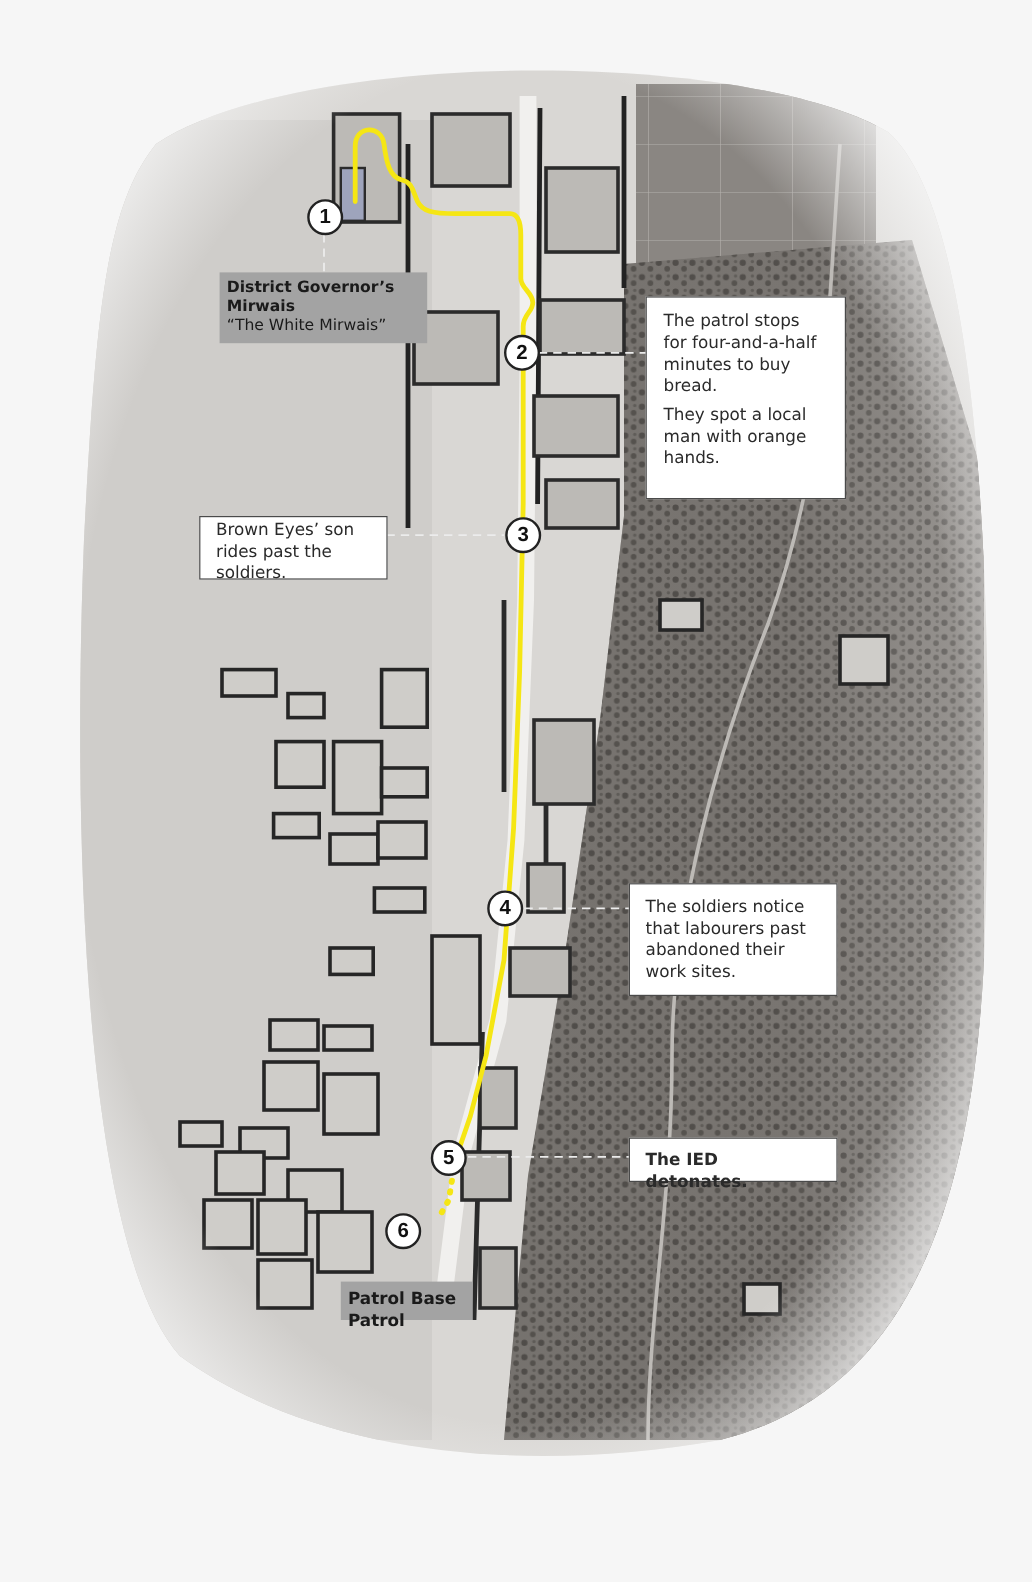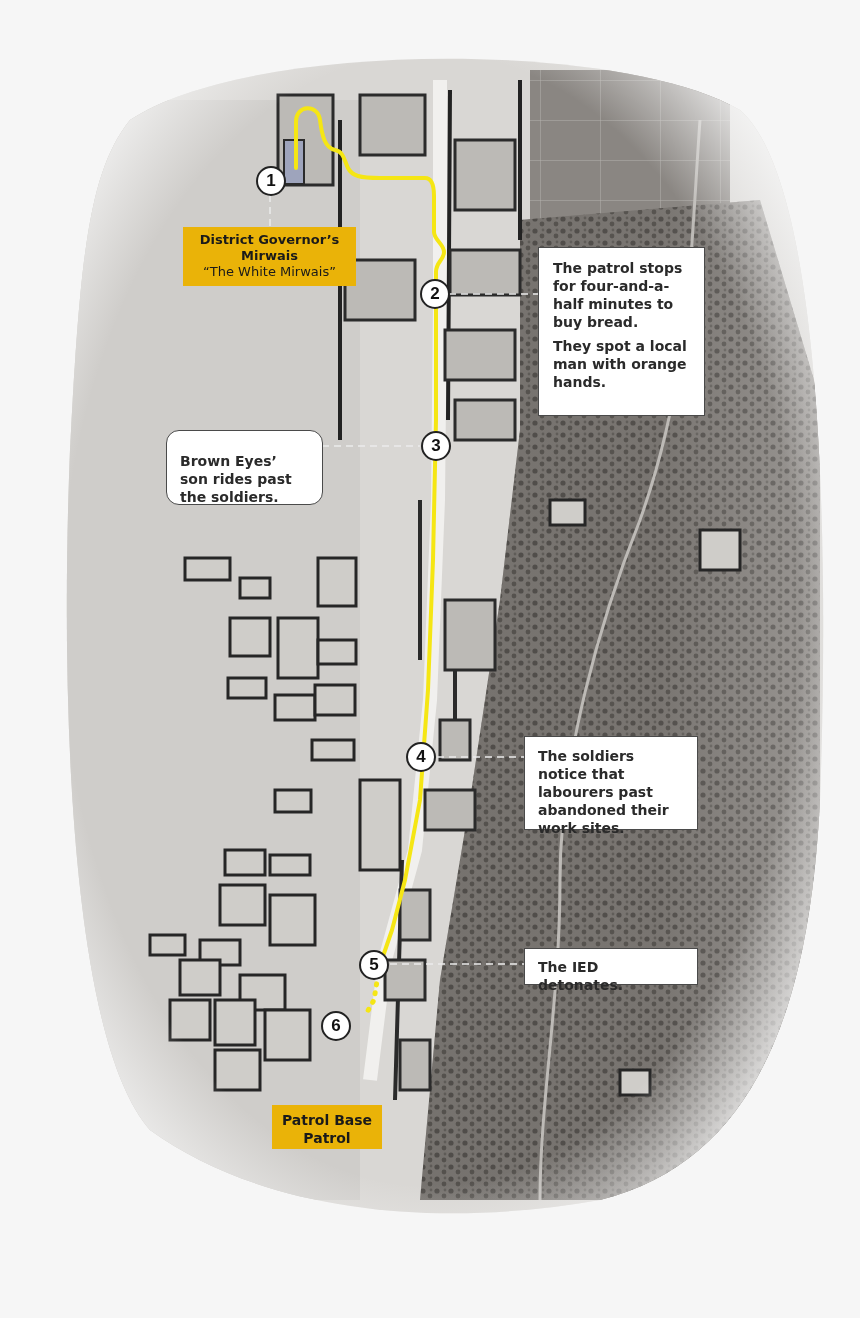--- a/index.html
+++ b/index.html
@@ -1,23 +1,23 @@
 <!DOCTYPE html>
 <html><head>
 <meta charset="utf-8">
 <style>
   html, body { margin:0; padding:0; }
   body { width:860px; height:1318px; background:#f6f6f6; position:relative; overflow:hidden;
          font-family:"DejaVu Sans", sans-serif; }
   #map { position:absolute; left:0; top:0; width:860px; height:1318px; }
   .callout { position:absolute; background:#ffffff; border:1.5px solid #4a4a4a; color:#2a2a2a;
-             font-size:14px; font-weight:bold; line-height:18px; box-sizing:border-box; padding:10px 14px; }
+             font-size:14px; font-weight:normal; line-height:18px; box-sizing:border-box; padding:10px 14px; }
   .callout p { margin:0; }
   .callout p + p { margin-top:6px; }
-  .label-yellow { position:absolute; background:#eab308; color:#1a1a1a; text-align:center;
+  .label-yellow { position:absolute; background:#a3a3a3; color:#1a1a1a; text-align:left;
                   font-size:13px; line-height:16px; box-sizing:border-box; padding:5px 6px; }
   .label-yellow .strong { font-weight:bold; display:block; }
   .label-yellow .sub { display:block; font-weight:normal; }
   .marker { position:absolute; width:30px; height:30px; border-radius:50%; background:#fff;
             border:2px solid #222; box-sizing:border-box; text-align:center; line-height:26px;
             font-size:17px; font-weight:bold; color:#111; font-family:"Liberation Sans", sans-serif; }
 </style>
 </head>
 <body>
 
@@ -130,38 +130,38 @@
     <line x1="270" y1="195" x2="270" y2="230"></line>
   </g>
 </svg>
 
 <div class="label-yellow" style="left:183px; top:227px; width:173px; height:59px;">
   <span class="strong">District Governor’s</span>
   <span class="strong">Mirwais</span>
   <span class="sub">“The White Mirwais”</span>
 </div>
 
-<div class="label-yellow" style="left:272px; top:1068px; width:110px; height:44px; font-size:14px; line-height:18px; padding-top:6px; font-weight:bold;margin-top:37px;">
+<div class="label-yellow" style="left:284px; top:1068px; width:110px; height:32px; font-size:14px; line-height:18px; padding-top:6px; font-weight:bold;">
   <span class="strong">Patrol Base</span>
   <span class="strong">Patrol</span>
 </div>
 
 <div class="marker" style="left:256px; top:166px;">1</div>
 <div class="marker" style="left:420px; top:279px;">2</div>
 <div class="marker" style="left:421px; top:431px;">3</div>
 <div class="marker" style="left:406px; top:742px;">4</div>
 <div class="marker" style="left:359px; top:950px;">5</div>
 <div class="marker" style="left:321px; top:1011px;">6</div>
 
 <div class="callout" style="left:538px; top:247px; width:167px; height:169px; padding:11px 14px;">
   <p>The patrol stops for four-and-a-half minutes to buy bread.</p>
   <p>They spot a local man with orange hands.</p>
 </div>
 
-<div class="callout" style="left:166px; top:430px; width:157px; height:75px; padding:21px 13px;border-radius:13px;">
+<div class="callout" style="left:166px; top:430px; width:157px; height:53px; padding:2px 13px;">
   <p>Brown Eyes’ son rides past the soldiers.</p>
 </div>
 
 <div class="callout" style="left:524px; top:736px; width:174px; height:94px; padding:10px 13px;">
   <p>The soldiers notice that labourers past abandoned their work sites.</p>
 </div>
 
 <div class="callout" style="left:524px; top:948px; width:174px; height:37px; padding:9px 13px; font-weight:bold;">
   <p>The IED detonates.</p>
 </div>

